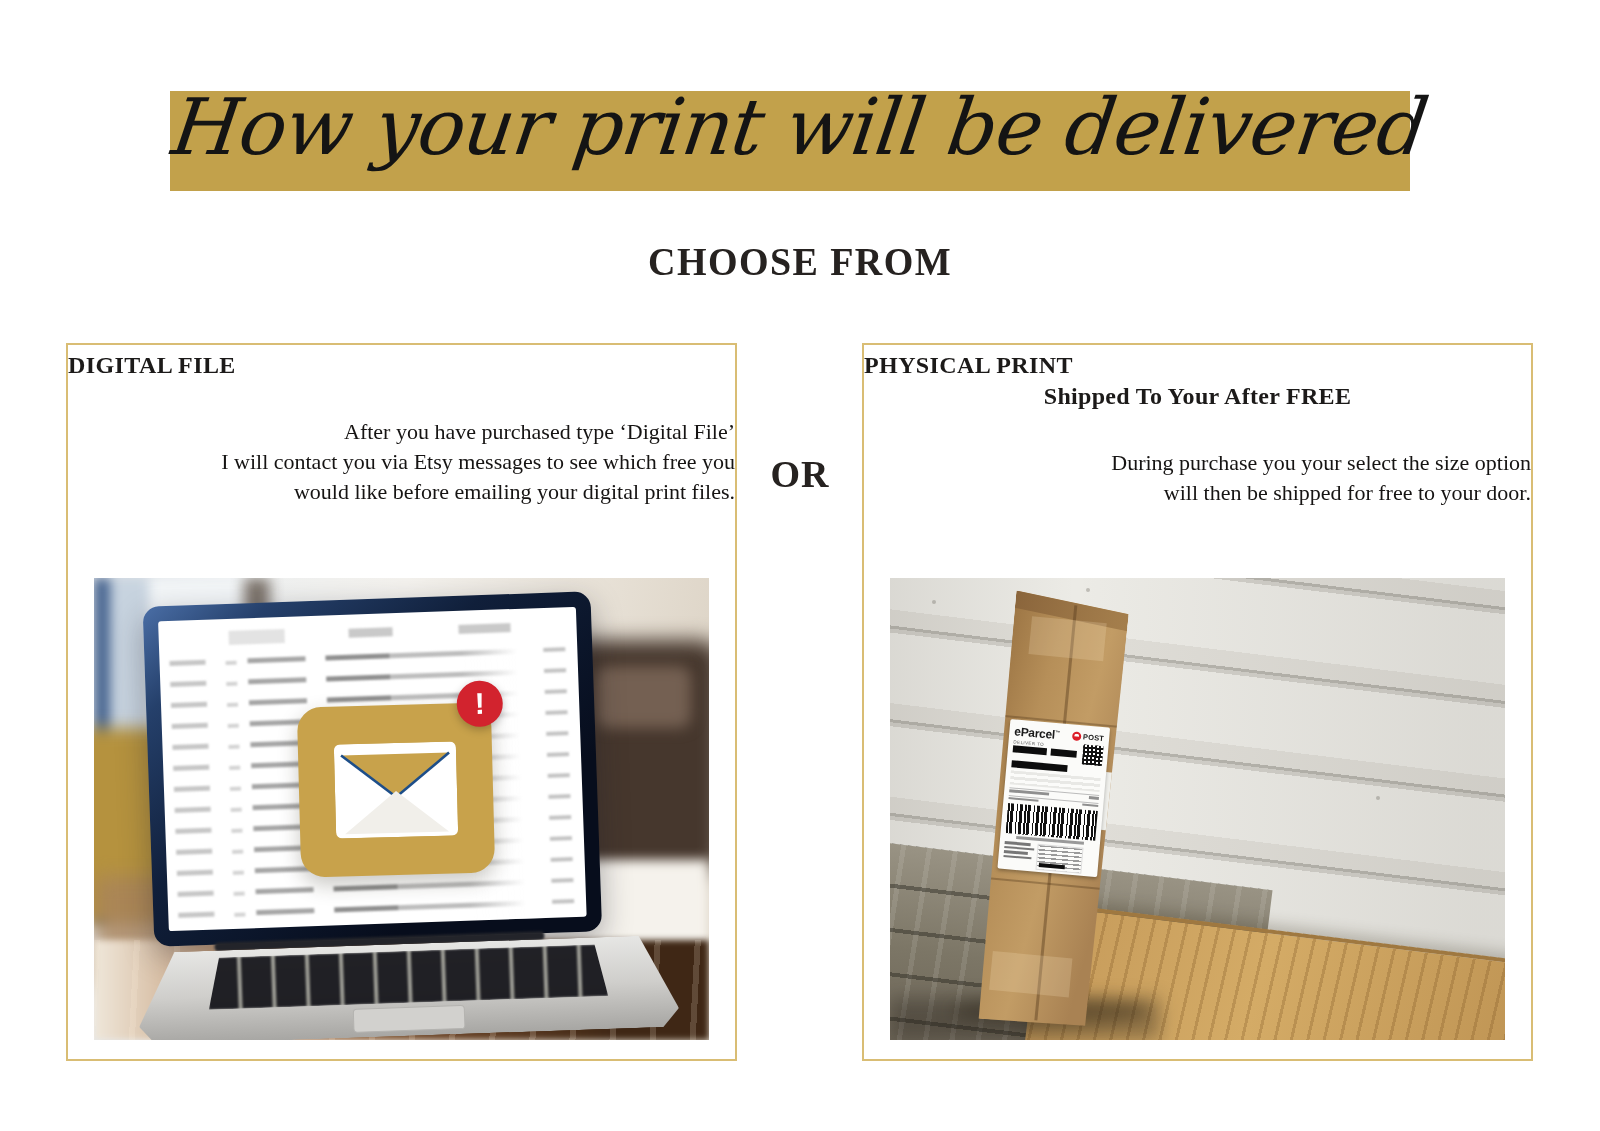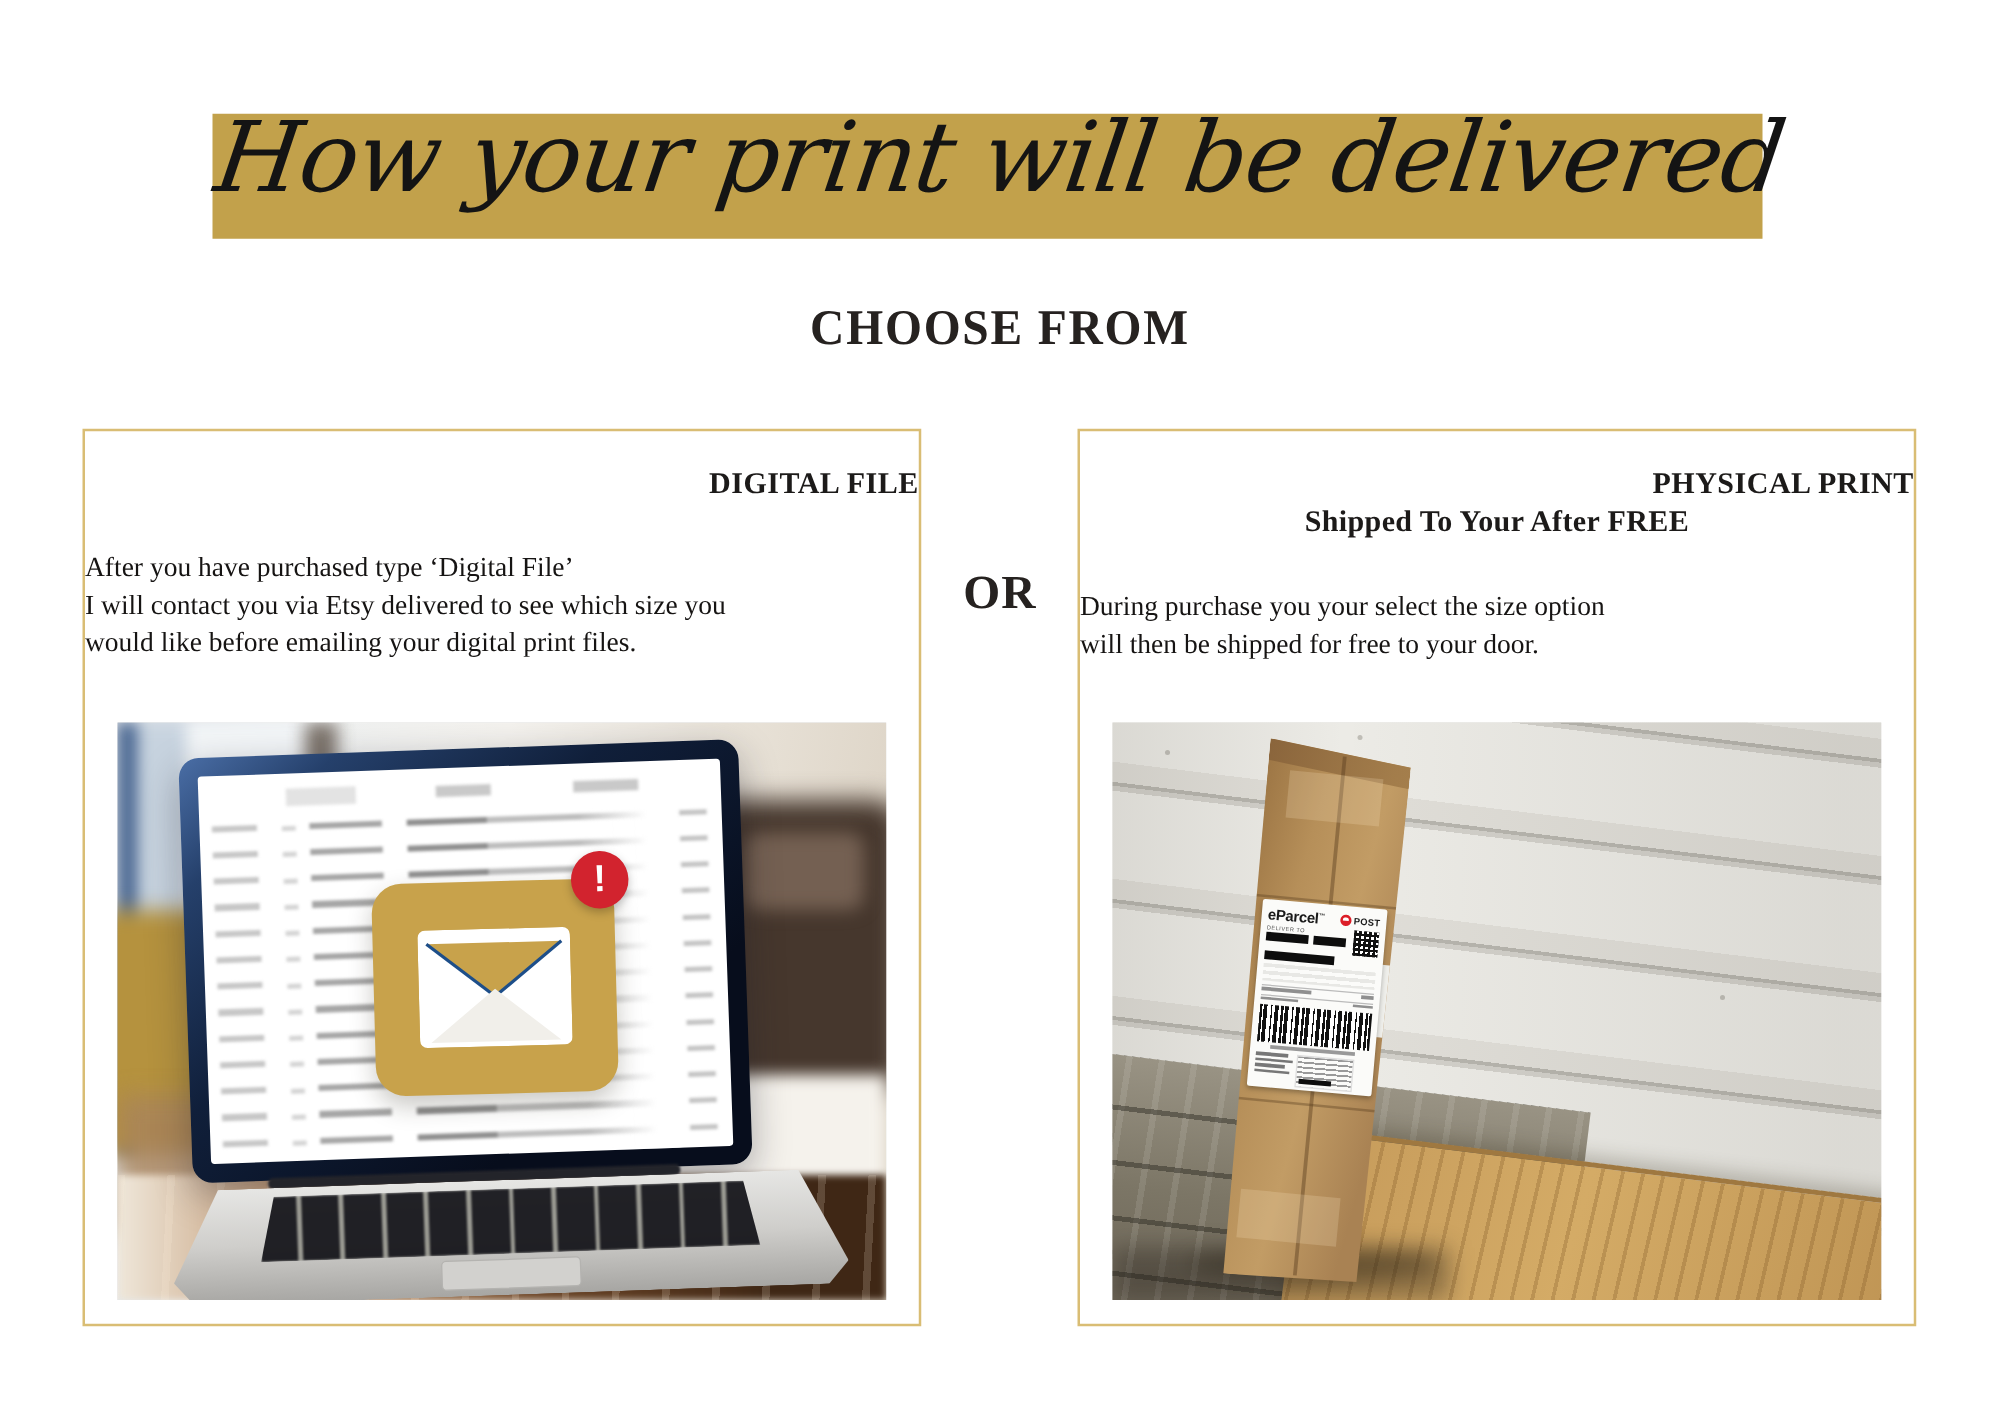--- a/index.html
+++ b/index.html
@@ -20,23 +20,23 @@
   .choose-from {
     position:absolute; left:0; right:0; top:238px; text-align:center;
     font-weight:700; font-size:40px; letter-spacing:1.5px; color:#262220;
     transform:scaleX(.95);
   }
 
   
   .card { position:absolute; top:343px; width:671px; height:718px; border:2px solid #d9bd74; background:#fff; }
   .card-left  { left:66px;  }
   .card-right { left:862px; }
-  .card-title { margin-top:29px; text-align:right; font-weight:700; font-size:24px; letter-spacing:.4px; }
+  .card-title { margin-top:7px; text-align:left; font-weight:700; font-size:24px; letter-spacing:.4px; }
   .card-sub   { text-align:center; font-weight:700; font-size:24px; letter-spacing:.3px; margin-top:4px; }
-  .card-desc  { margin-top:38px; text-align:left; font-size:22px; line-height:30px; color:#161413; }
+  .card-desc  { margin-top:38px; text-align:right; font-size:22px; line-height:30px; color:#161413; }
   .or-label {
     position:absolute; left:745px; top:452px; width:110px; text-align:center;
     font-weight:700; font-size:38px; letter-spacing:1px; color:#262220;
   }
 
   
   .photo { position:absolute; left:26px; top:233px; width:615px; height:462px; overflow:hidden; background:#ddd; }
 
   
   .lp-bg { position:absolute; inset:0; background:linear-gradient(100deg,#d9dee4 0%,#eef0f0 22%,#f4f2ee 45%,#e9e3d9 70%,#d9cfc0 100%); }
@@ -190,21 +190,21 @@
   <div class="banner"></div>
   <div class="script-title">How your print will be delivered</div>
   <div class="choose-from">CHOOSE FROM</div>
 
   <div class="or-label">OR</div>
 
   <div class="card card-left">
     <div class="card-title">DIGITAL FILE</div>
     <div class="card-desc">
       <div>After you have purchased type ‘Digital File’</div>
-      <div>I will contact you via Etsy delivered to see which size you</div>
+      <div>I will contact you via Etsy messages to see which free you</div>
       <div>would like before emailing your digital print files.</div>
     </div>
 
     <div class="photo">
       <div class="lp-bg"></div>
       <div class="lp-window"></div>
       <div class="lp-frame"></div>
       <div class="lp-chair"></div>
       <div class="lp-floor"></div>
       <div class="lp-couch"></div>

